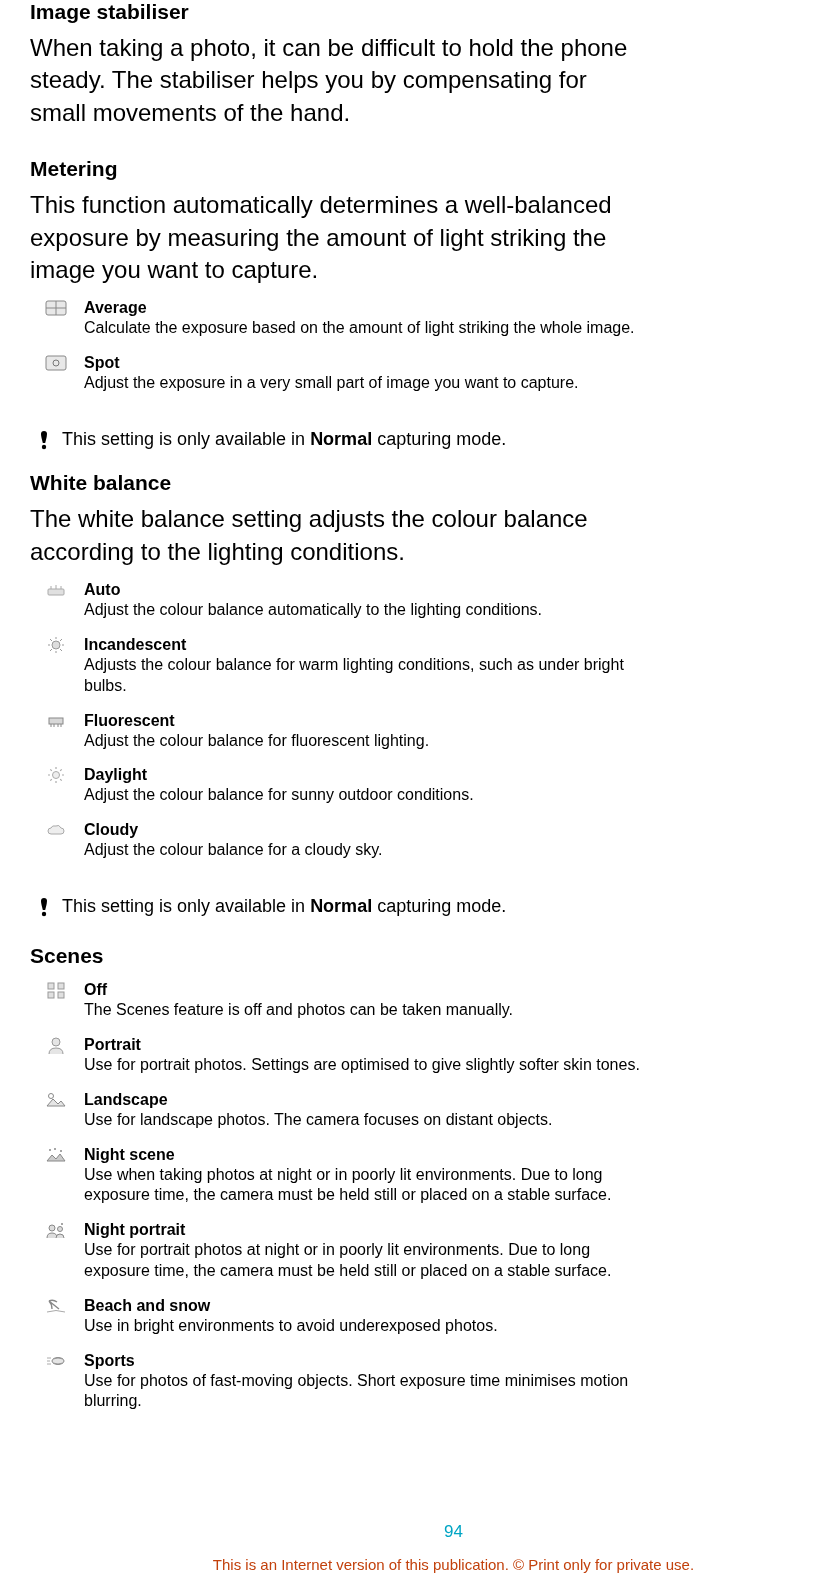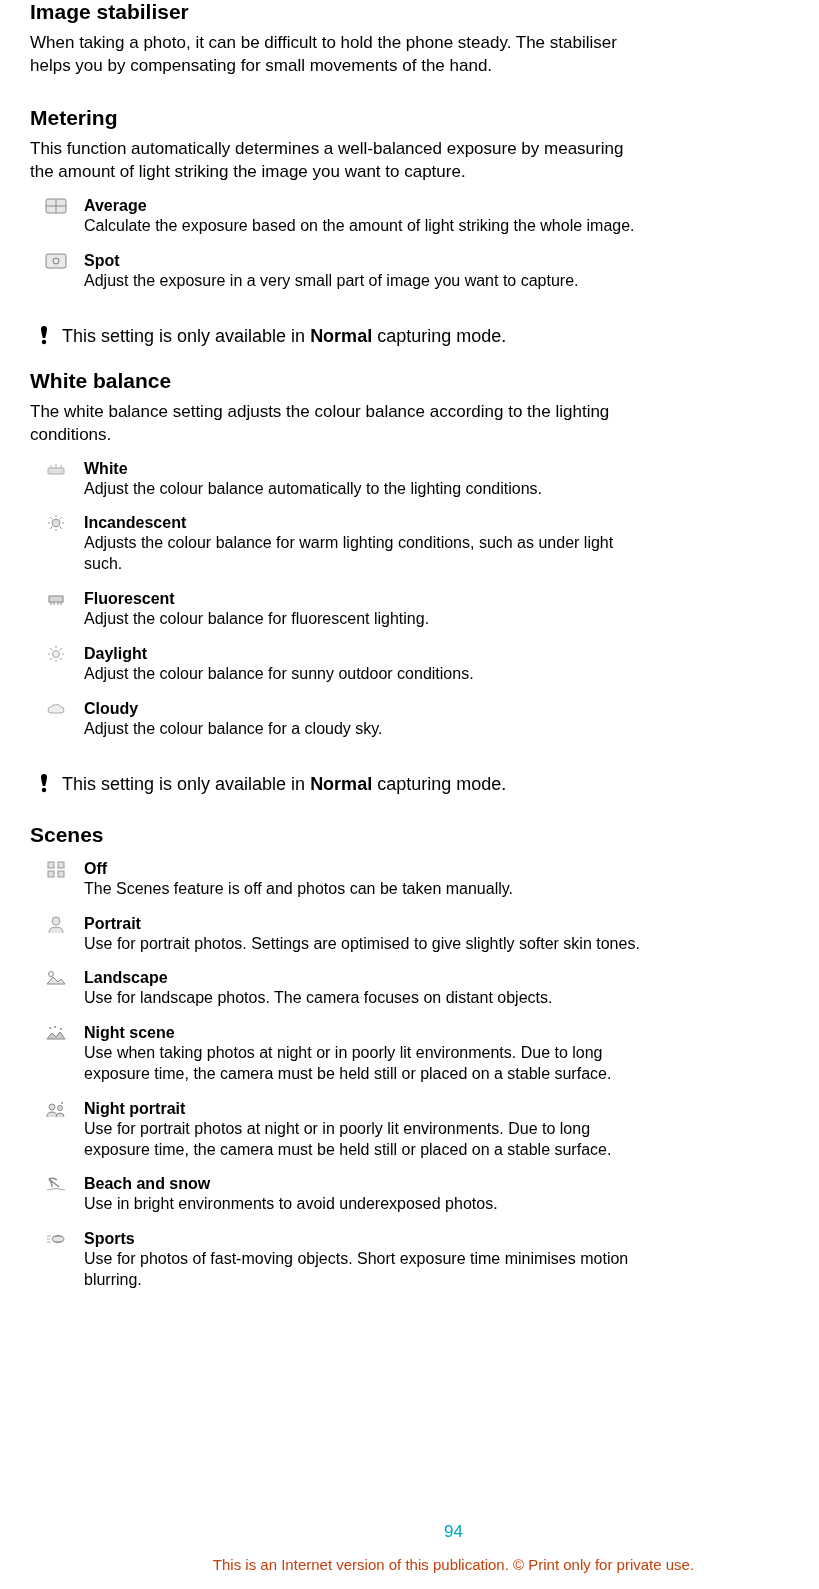--- a/index.html
+++ b/index.html
@@ -1,27 +1,27 @@
 <!DOCTYPE html>
 <html><head>
 <meta charset="utf-8">
 <style>
   * { box-sizing: border-box; margin: 0; padding: 0; }
   html, body { width: 819px; background: #fff; font-family: Arial, Helvetica, sans-serif; color: #000; }
   .page { width: 677px; min-height: 1589px; padding: 0 30px 20px 30px; position: relative; }
   .section { margin-top: 18px; }
   .section h2 { font-size: 21px; font-weight: bold; margin-bottom: 8px; }
-  .section p.intro { font-size: 17px; line-height: 1.35; margin-bottom: 10px; }
+  .section p.intro { font-size: 24px; line-height: 1.35; margin-bottom: 10px; }
   .item-list { margin-top: 12px; }
   .item { display: flex; align-items: flex-start; margin-bottom: 14px; padding-left: 12px; }
   .item .icon { width: 28px; flex: 0 0 28px; display: flex; justify-content: center; padding-top: 1px; }
   .item .text { flex: 1; padding-left: 14px; }
   .item .title { font-size: 16px; font-weight: bold; line-height: 1.25; }
   .item .desc { font-size: 16px; line-height: 1.3; }
-  .note { display: flex; align-items: flex-start; margin-top: 34px; margin-bottom: 6px; }
+  .note { display: flex; align-items: center; margin-top: 34px; margin-bottom: 6px; }
   .note .bang { width: 28px; flex: 0 0 28px; display: flex; justify-content: center; }
   .note .bang svg { display: block; }
   .note .ntext { flex: 1; font-size: 18px; padding-left: 4px; line-height: 1.3; }
   .note .ntext b { font-weight: bold; }
   .footer { position: absolute; bottom: 16px; left: 0; width: 819px; text-align: center; margin-left: 44px; }
   .pagenum { color: #00a5c4; font-size: 17px; margin-bottom: 14px; }
   .copyright { color: #c2410c; font-size: 15px; }
   svg { display: block; }
 </style>
 </head>
@@ -90,21 +90,21 @@
   <p class="intro">The white balance setting adjusts the colour balance according to the lighting conditions.</p>
   <div class="item-list">
     <div class="item">
       <div class="icon">
         <svg width="22" height="18">
               <rect x="3" y="8" width="16" height="6" rx="1" fill="#e0e0e0" stroke="#aaa"></rect>
               <path d="M6 8 L6 5 M11 8 L11 4 M16 8 L16 5" stroke="#aaa"></path>
             </svg>
       </div>
       <div class="text">
-        <div class="title">White</div>
+        <div class="title">Auto</div>
         <div class="desc">Adjust the colour balance automatically to the lighting conditions.</div>
       </div>
     </div>
     <div class="item">
       <div class="icon">
         <svg width="22" height="18">
               <circle cx="11" cy="9" r="4" fill="#ddd" stroke="#999"></circle>
               <g stroke="#999">
                 <line x1="11" y1="1" x2="11" y2="3"></line>
                 <line x1="11" y1="15" x2="11" y2="17"></line>
@@ -112,21 +112,21 @@
                 <line x1="17" y1="9" x2="19" y2="9"></line>
                 <line x1="5" y1="3" x2="7" y2="5"></line>
                 <line x1="15" y1="13" x2="17" y2="15"></line>
                 <line x1="5" y1="15" x2="7" y2="13"></line>
                 <line x1="15" y1="5" x2="17" y2="3"></line>
               </g>
             </svg>
       </div>
       <div class="text">
         <div class="title">Incandescent</div>
-        <div class="desc">Adjusts the colour balance for warm lighting conditions, such as under light such.</div>
+        <div class="desc">Adjusts the colour balance for warm lighting conditions, such as under bright bulbs.</div>
       </div>
     </div>
     <div class="item">
       <div class="icon">
         <svg width="22" height="18">
               <rect x="4" y="6" width="14" height="6" fill="#d8d8d8" stroke="#888"></rect>
               <g stroke="#888">
                 <line x1="6" y1="12" x2="6" y2="15"></line>
                 <line x1="9" y1="12" x2="9" y2="15"></line>
                 <line x1="13" y1="12" x2="13" y2="15"></line>

